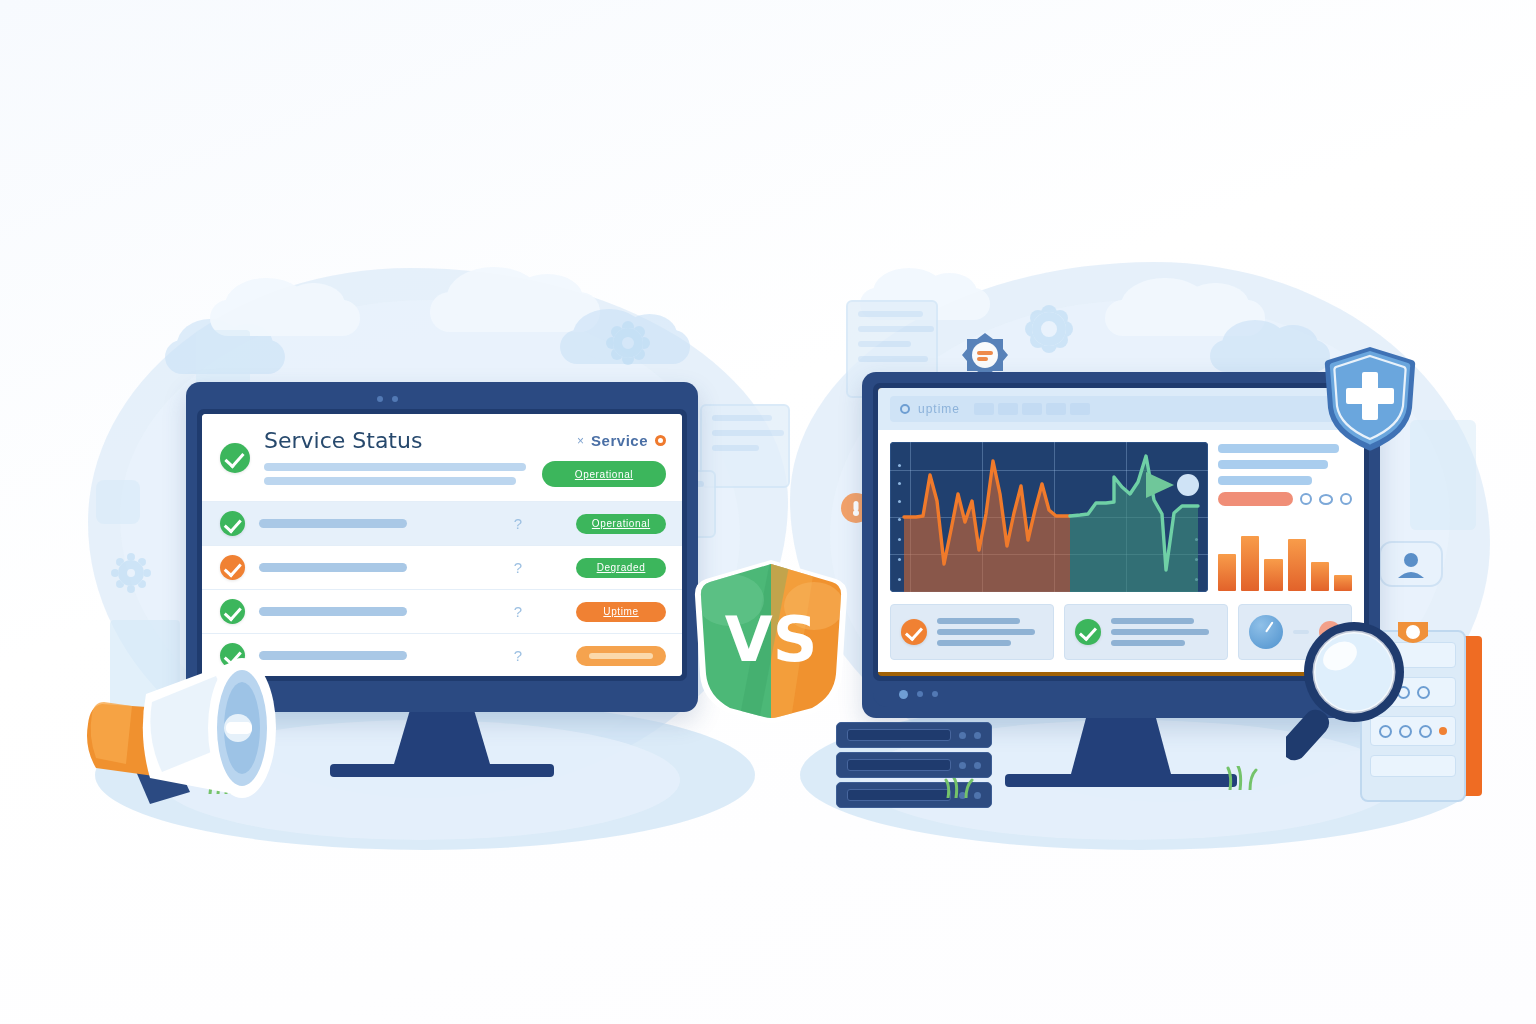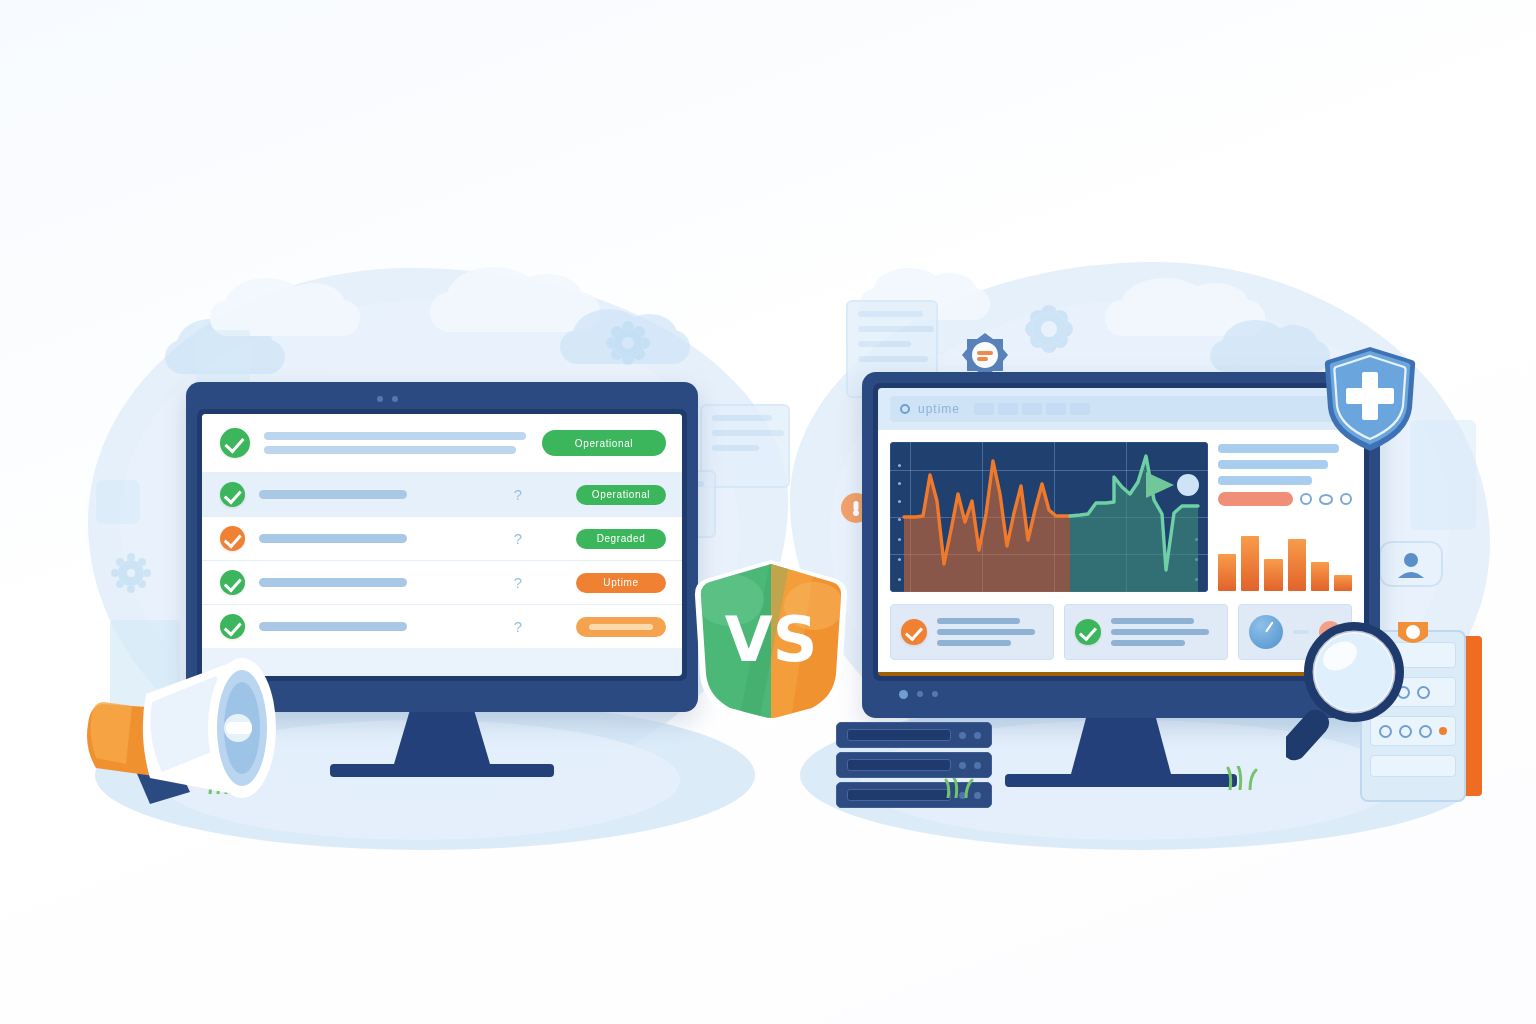--- a/index.html
+++ b/index.html
@@ -125,21 +125,21 @@
   .hl { height:8px; background:#bcd6ef; border-radius:4px; }
   .brandbit { display:flex; align-items:center; gap:7px; }
   .brandtxt {
     color:#4a6fa5; font-size:15px; font-weight:bold; letter-spacing:.5px;
     filter:blur(.5px);
   }
   .brand-x { color:#7fa3cf; font-size:12px; }
   .brand-o { width:11px; height:11px; border:3px solid #ef7a2e; border-radius:50%; }
   .pill {
     border-radius:999px; display:flex; align-items:center; justify-content:center;
-    color:#fff; font-size:10px; letter-spacing:.6px; filter:blur(.6px);
+    color:#fff; font-size:10px; letter-spacing:.6px; filter:blur(.6px);text-decoration:underline;
   }
   .pill.green { background:#3cb65c; }
   .pill.orange { background:#f08133; }
   .pill.outline-bar { background:#f5a34e; }
   .pill.outline-bar i { display:block; height:6px; width:72%; background:#fbd9ab; border-radius:3px; }
 
   .sp-row {
     display:flex; align-items:center; gap:14px;
     padding:9px 16px 9px 18px; border-top:1px solid #e4eef8;
   }
@@ -311,20 +311,29 @@
       <div class="bezel-dots" style="height:16px;padding:0 0 4px 180px;">
         <div class="bdot sm"></div>
         <div class="bdot sm"></div>
       </div>
       <div class="screen-inner">
         <div class="screen" style="height:262px;">
 
           <div class="sp-head">
             <div class="check" style="width:30px;height:30px;"></div>
             <div style="display:flex;flex-direction:column;gap:8px;flex:1;">
+              <div style="display:flex;align-items:center;gap:14px;">
+                <div class="sp-title">Service Status</div>
+                <div style="flex:1"></div>
+                <div class="brandbit">
+                  <span class="brand-x">×</span>
+                  <span class="brandtxt">Service</span>
+                  <span class="brand-o"></span>
+                </div>
+              </div>
               <div style="display:flex;align-items:center;gap:16px;">
                 <div class="sp-headlines">
                   <div class="hl" style="width:100%"></div>
                   <div class="hl" style="width:96%"></div>
                 </div>
                 <div class="pill green" style="width:124px;height:26px;">Operational</div>
               </div>
             </div>
           </div>
 

